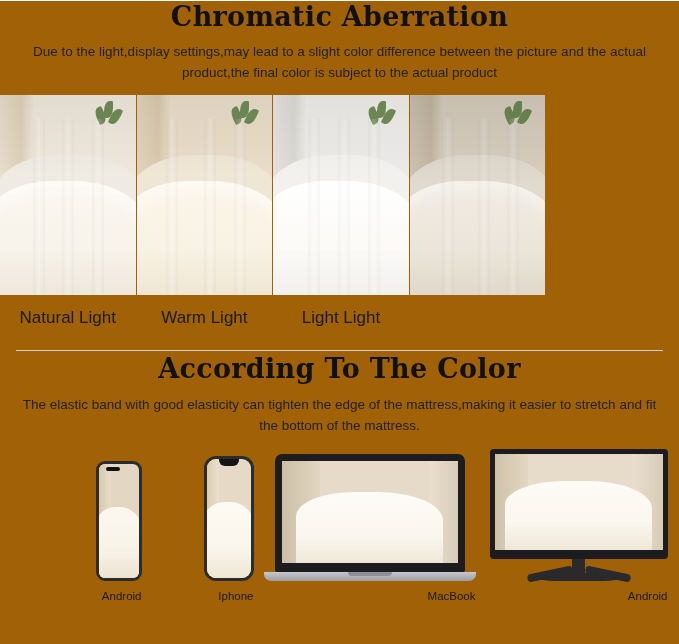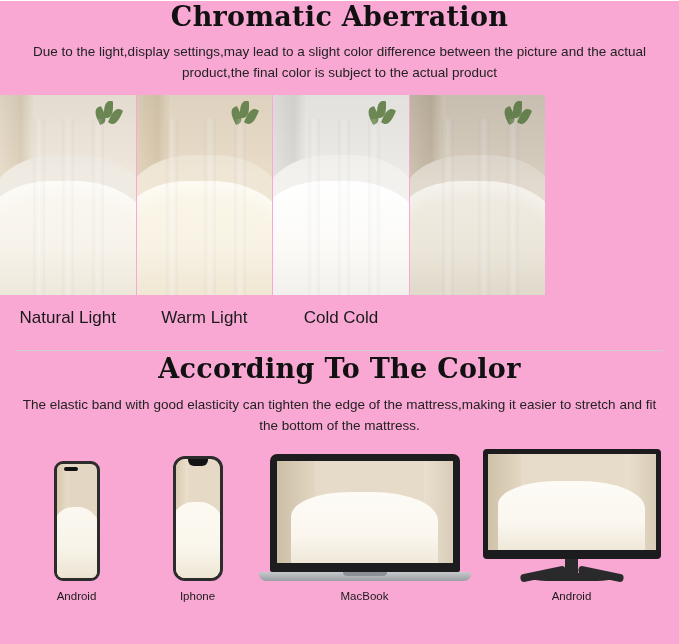--- a/index.html
+++ b/index.html
@@ -8,21 +8,21 @@
     height: 644px;
     background: #ffffff;
     font-family: "Liberation Sans", sans-serif;
     color: #1a1a1a;
     overflow: hidden;
   }
   .page {
     width: 679px;
     height: 644px;
     position: relative;
-    background: #f9a8d4;
+    background: #a16207;
   }
 
   
   .title {
     font-family: "DejaVu Serif", serif;
     font-weight: bold;
     font-size: 27px;
     text-align: center;
     letter-spacing: 0.3px;
     color: #111;
@@ -107,21 +107,21 @@
     display: flex;
     align-items: flex-end;
     justify-content: center;
     gap: 0px;
     margin-top: 16px;
     height: 150px;
   }
   .device-col {
     display: flex;
     flex-direction: column;
-    align-items: center;
+    align-items: flex-end;
   }
   .device-label {
     font-size: 11.5px;
     color: #1a1a1a;
     margin-top: 9px;
   }
 
   
   .android {
     width: 46px; height: 120px;
@@ -256,21 +256,21 @@
             <span style="left:10px;top:0px;"></span>
             <span style="left:17px;top:7px;transform:rotate(25deg)"></span>
           </div>
           <div class="chair" style="background:#f2f1ee"></div>
           <div class="blanket" style="background:linear-gradient(180deg,#ffffff,#fbfaf7 55%,#efeeea)"></div>
           <div class="fold" style="left:26%"></div>
           <div class="fold" style="left:48%"></div>
           <div class="fold" style="left:70%"></div>
           <div class="shade" style="background:linear-gradient(180deg,rgba(0,0,0,.04),rgba(0,0,0,0) 40%)"></div>
         </div>
-        <div class="caption">Cold Cold</div>
+        <div class="caption">Light Light</div>
       </div>
 
 
       <div class="cell">
         <div class="photo">
           <div class="bg-wall" style="background:#ddd3c4"></div>
           <div class="curtain" style="background:linear-gradient(90deg,#d4c8b6,#c8bba6 60%,#e2d8c8)"></div>
           <div class="plant">
             <span style="left:2px;top:6px;transform:rotate(-25deg)"></span>
             <span style="left:10px;top:0px;"></span>

